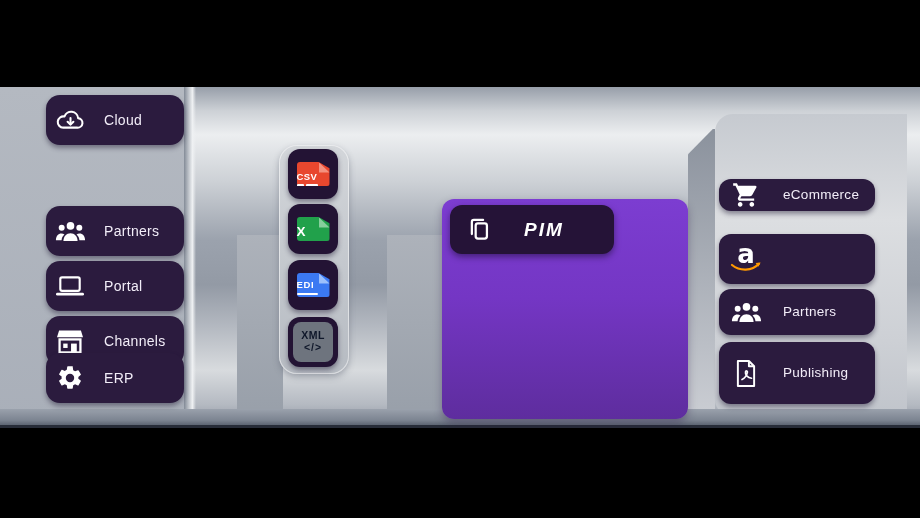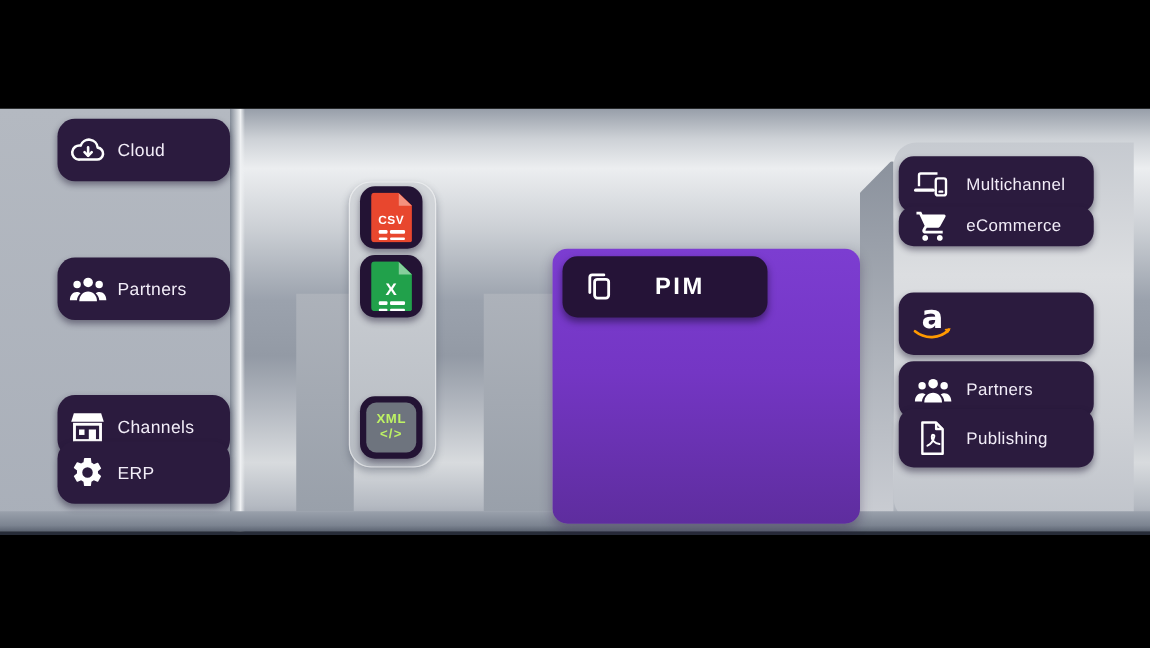--- a/index.html
+++ b/index.html
@@ -31,53 +31,53 @@
     border-radius:18px 0 0 18px;
     background:linear-gradient(180deg,#c6cad0,#dcdee1 35%,#cdd0d5 75%,#c0c4cb);}
   .floor{position:absolute;left:0;top:322px;width:920px;height:19px;box-sizing:border-box;
     background:linear-gradient(180deg,#9aa1ac,#7c8491 70%,#5d6573);
     border-bottom:3px solid #272c38;}
   .platform-box{position:absolute;left:442px;top:112px;width:246px;height:220px;border-radius:12px;
     background:linear-gradient(180deg,#7c3dd1 0%,#7436c4 45%,#5e2d9e 100%);
     box-shadow:0 4px 9px rgba(40,20,70,.35);}
   
   .node{position:absolute;display:flex;align-items:center;color:#f2edf8;
-    background:#2b1b3e;border-radius:14px;box-shadow:0 3px 5px rgba(28,22,48,.45);}
+    background:#2b1b3e;border-radius:14px;box-shadow:0 3px 5px rgba(28,22,48,.45);gap:10px;}
   .node .icon-box{flex:0 0 48px;display:flex;align-items:center;justify-content:center;}
   .node .label{font-size:14px;letter-spacing:.3px;}
   .src{left:46px;width:138px;height:50px;}
   .ch{left:719px;width:156px;border-radius:12px;}
   .ch .icon-box{flex:0 0 54px;}
   .ch .label{font-size:13.5px;line-height:1.18;max-width:94px;}
   
   .pf{position:absolute;left:450px;width:164px;height:49px;background:#251337;border-radius:12px;
     display:flex;align-items:center;color:#fff;box-shadow:0 3px 6px rgba(20,10,40,.5);}
   .pf .icon-box{flex:0 0 58px;display:flex;align-items:center;justify-content:center;}
-  .pf .label{font-size:19px;font-weight:700;letter-spacing:2px;margin-left:16px;}
+  .pf .label{font-size:19px;font-weight:700;letter-spacing:2px;margin-left:16px;font-style:italic;}
   
   .fmt-tile{position:absolute;left:288px;width:50px;height:50px;border-radius:12px;background:#231334;
     display:flex;align-items:center;justify-content:center;box-shadow:0 3px 5px rgba(28,22,48,.45);}
-  .file{width:33px;height:40px;position:relative;border-radius:3px;
+  .file{width:33px;height:24px;position:relative;border-radius:3px;
     clip-path:polygon(0 0,67% 0,100% 26%,100% 100%,0 100%);
-    display:flex;flex-direction:column;align-items:center;justify-content:center;
+    display:flex;flex-direction:column;align-items:flex-start;justify-content:center;
     padding-top:16px;box-sizing:border-box;}
   .file .fold{position:absolute;top:0;left:22px;width:11px;height:10.5px;
     clip-path:polygon(0 0,100% 100%,0 100%);}
   .file .ftext{font-weight:700;color:#fff;line-height:1;}
   .fmt-csv .file{background:#e8472e}.fmt-csv .fold{background:#f4917f}
   .fmt-x   .file{background:#21a14b}.fmt-x   .fold{background:#86cf9c}
   .fmt-edi .file{background:#3b79f2}.fmt-edi .fold{background:#9cc0fb}
   .fmt-csv .ftext{font-size:9.5px;letter-spacing:.4px}
   .fmt-x   .ftext{font-size:13.5px}
   .fmt-edi .ftext{font-size:9.5px;letter-spacing:.7px}
   .rows{display:flex;flex-direction:column;gap:2.5px;margin-top:3px;align-items:center;}
   .row2{display:flex;gap:2px;}
   .bar{height:2.6px;background:#fff;border-radius:1px;}
   .bar.s{width:7px}.bar.l{width:12px}.bar.f{width:21px}
-  .xml-box{width:40px;height:40px;border-radius:8px;background:#6e747e;color:#bef264;
+  .xml-box{width:40px;height:40px;border-radius:8px;background:#6e747e;color:#0f172a;
     display:flex;flex-direction:column;align-items:center;justify-content:center;font-weight:700;}
   .xml-box .t1{font-size:10.5px;letter-spacing:.5px;line-height:1.1}
   .xml-box .t2{font-size:10.5px;letter-spacing:1px;line-height:1.1}
   
   .amazon{display:flex;flex-direction:column;align-items:center;}
   .amazon .a-letter{font-family:"DejaVu Sans",sans-serif;font-weight:700;font-size:26px;
     color:#fff;line-height:.75;}
   svg{display:block}
 </style>
 </head>
@@ -114,20 +114,29 @@
         <circle cx="6.8" cy="8" r="3.1"></circle>
           <circle cx="25.2" cy="8" r="3.1"></circle>
         <path d="M8.6 22c0-4.8 3.2-8.2 7.4-8.2s7.4 3.4 7.4 8.2z"></path>
         <path d="M.8 21c0-4.2 2.5-6.9 5.7-6.9 1.2 0 2.3.4 3.2 1.1-1.8 1.6-2.9 3.7-3 5.8z"></path>
         <path d="M31.2 21c0-4.2-2.5-6.9-5.7-6.9-1.2 0-2.3.4-3.2 1.1 1.8 1.6 2.9 3.7 3 5.8z"></path>
       </svg>
     </span>
     <span class="label">Partners</span>
   </div>
 
+  <div class="node src" style="top:174px">
+    <span class="icon-box">
+      <svg width="28" height="22" viewBox="0 0 26 20" fill="none" stroke="#fff">
+        <rect x="4" y="2" width="18" height="12.5" rx="1.6" stroke-width="2"></rect>
+        <path d="M1.3 17.6h23.4" stroke-width="2.6" stroke-linecap="round"></path>
+      </svg>
+    </span>
+    <span class="label">Portal</span>
+  </div>
 
   <div class="node src" style="top:229px">
     <span class="icon-box">
       <svg width="28" height="25" viewBox="0 0 26 24">
         <path d="M2.5 1.5h21l2 6.5H.5z" fill="#fff"></path>
         <rect x="3" y="10" width="20" height="12.5" fill="none" stroke="#fff" stroke-width="2.2"></rect>
         <rect x="14" y="14" width="5.5" height="8.5" fill="#fff"></rect>
         <rect x="6.5" y="14" width="4.2" height="4.2" fill="#fff"></rect>
       </svg>
     </span>
@@ -170,52 +179,52 @@
             <span class="bar l"></span>
           </div>
         <div class="row2">
             <span class="bar s"></span>
             <span class="bar l"></span>
           </div>
       </div>
     </div>
   </div>
 
+  <div class="fmt-tile fmt-edi" style="top:173px">
+    <div class="file">
+      <div class="fold"></div>
+      <span class="ftext">EDI</span>
+      <div class="rows">
+        <span class="bar f"></span>
+          <span class="bar f"></span>
+          <span class="bar f"></span>
+      </div>
+    </div>
+  </div>
 
   <div class="fmt-tile fmt-xml" style="top:230px">
     <div class="xml-box">
       <span class="t1">XML</span>
       <span class="t2">&lt;/&gt;</span>
     </div>
   </div>
 
   <div class="pf" style="top:118px">
     <span class="icon-box">
       <svg width="27" height="27" viewBox="0 0 24 24" fill="none" stroke="#fff" stroke-width="2" stroke-linecap="round">
         <path d="M5.2 16V5.3c0-1 .8-1.8 1.8-1.8h8.2"></path>
         <rect x="8.6" y="6.6" width="10" height="13.4" rx="2"></rect>
       </svg>
     </span>
     <span class="label">PIM</span>
   </div>
 
 
-  <div class="node ch" style="top:38px;height:45px">
-    <span class="icon-box">
-      <svg width="30" height="25" viewBox="0 0 30 24" fill="none" stroke="#fff" stroke-width="1.9">
-        <path d="M4.2 13.5V4.6c0-.7.6-1.3 1.3-1.3H19"></path>
-        <path d="M1.5 16.6h14" stroke-width="2.6" stroke-linecap="round"></path>
-        <rect x="17.6" y="7.2" width="8.2" height="13.6" rx="1.8"></rect>
-        <path d="M20.6 17.8h2.2" stroke-linecap="round"></path>
-      </svg>
-    </span>
-    <span class="label">Multichannel</span>
-  </div>
-
-  <div class="node ch" style="top:78px;height:32px">
+
+  <div class="node ch" style="top:92px;height:32px">
     <span class="icon-box">
       <svg width="28" height="28" viewBox="0 0 24 24" fill="#fff">
         <path d="M7 18c-1.1 0-1.99.9-1.99 2S5.9 22 7 22s2-.9 2-2-.9-2-2-2zM1 2v2h2l3.6 7.59-1.35 2.45c-.16.28-.25.61-.25.96 0 1.1.9 2 2 2h12v-2H7.42c-.14 0-.25-.11-.25-.25l.03-.12.9-1.63h7.45c.75 0 1.41-.41 1.75-1.03l3.58-6.49A1 1 0 0 0 20 4H5.21l-.94-2H1zm16 16c-1.1 0-1.99.9-1.99 2s.89 2 1.99 2 2-.9 2-2-.9-2-2-2z"></path>
       </svg>
     </span>
     <span class="label">eCommerce</span>
   </div>
 
   <div class="node ch" style="top:147px;height:50px">
     <span class="icon-box">
@@ -236,21 +245,21 @@
         <circle cx="6.8" cy="8" r="3.1"></circle>
           <circle cx="25.2" cy="8" r="3.1"></circle>
         <path d="M8.6 22c0-4.8 3.2-8.2 7.4-8.2s7.4 3.4 7.4 8.2z"></path>
         <path d="M.8 21c0-4.2 2.5-6.9 5.7-6.9 1.2 0 2.3.4 3.2 1.1-1.8 1.6-2.9 3.7-3 5.8z"></path>
         <path d="M31.2 21c0-4.2-2.5-6.9-5.7-6.9-1.2 0-2.3.4-3.2 1.1 1.8 1.6 2.9 3.7 3 5.8z"></path>
       </svg>
     </span>
     <span class="label">Partners</span>
   </div>
 
-  <div class="node ch" style="top:240px;height:47px">
+  <div class="node ch" style="top:255px;height:62px">
     <span class="icon-box">
       <svg width="26" height="29" viewBox="0 0 24 26" fill="none" stroke="#fff" stroke-width="1.8" stroke-linejoin="round">
         <path d="M4.5 1.5h10.2l4.8 4.8v18.2H4.5z"></path>
         <path d="M14.7 1.5v4.8h4.8"></path>
         <path d="M8.3 18.6c2.5-1.2 4.3-3.8 5-6.8.3-1.3-1.5-1.7-1.8-.3-.5 2.6 1.9 5.3 5.6 5.9" stroke-width="1.5" stroke-linecap="round"></path>
       </svg>
     </span>
     <span class="label">Publishing</span>
   </div>
 </div>

